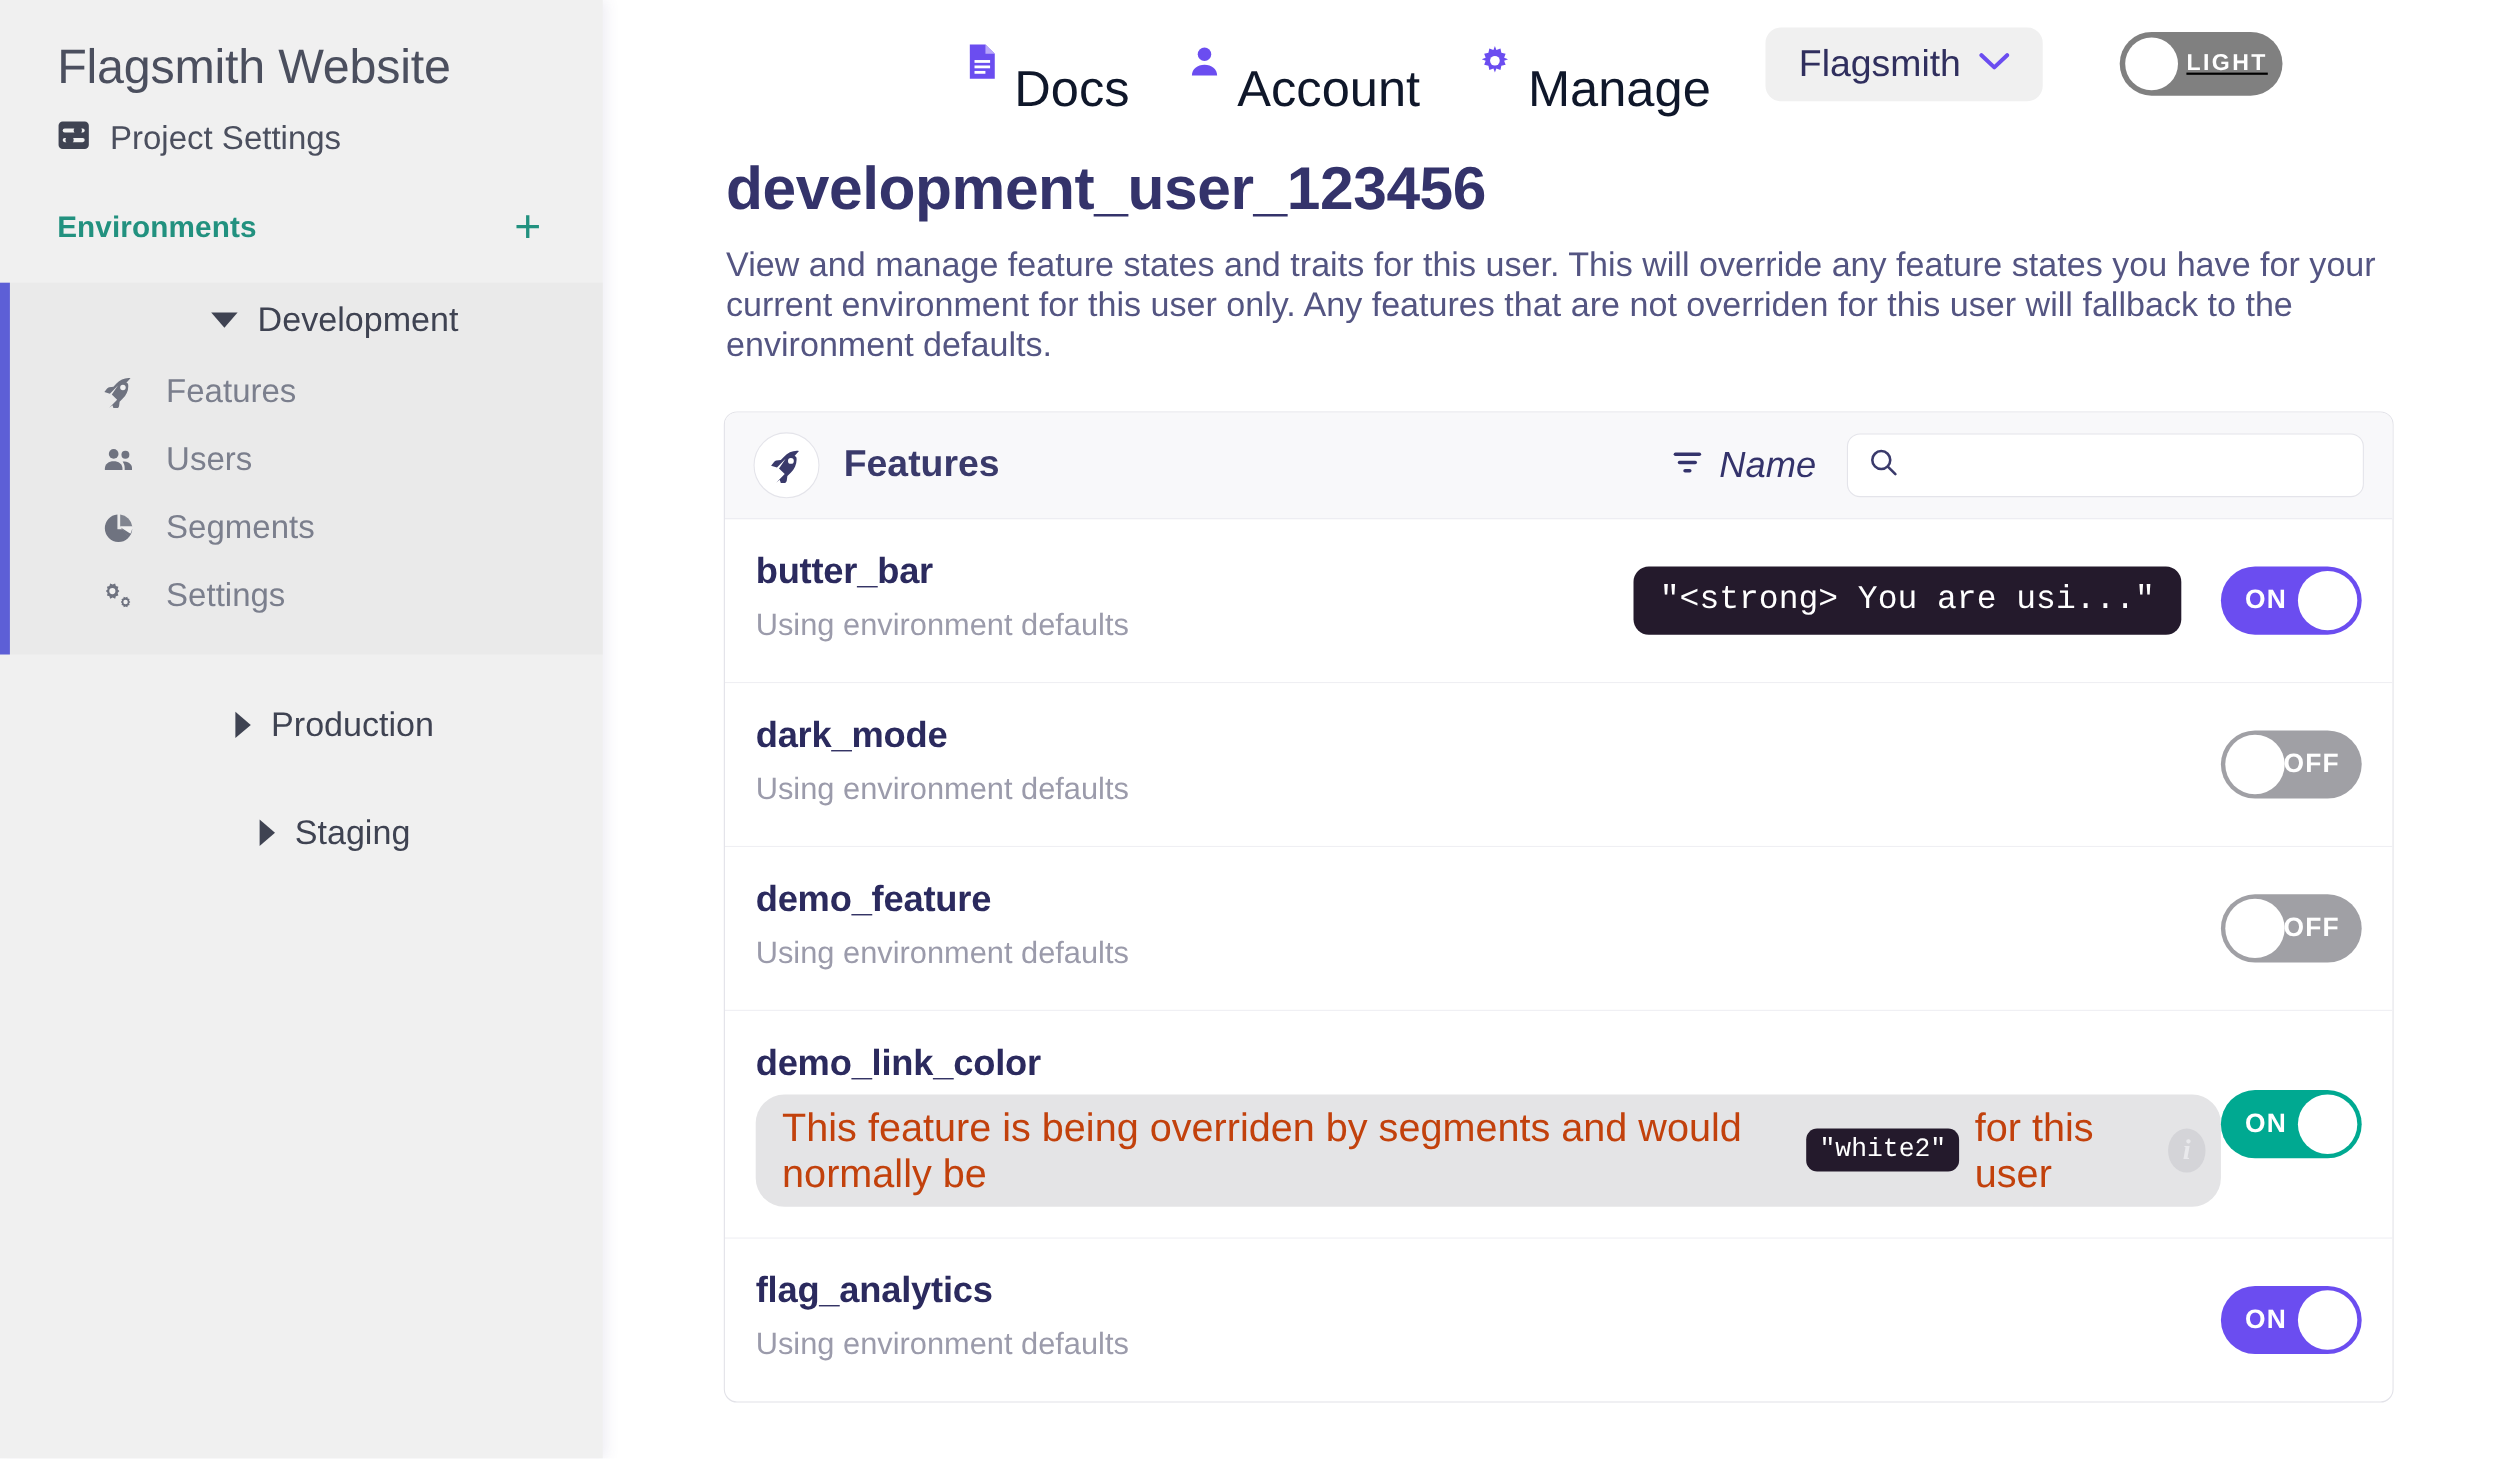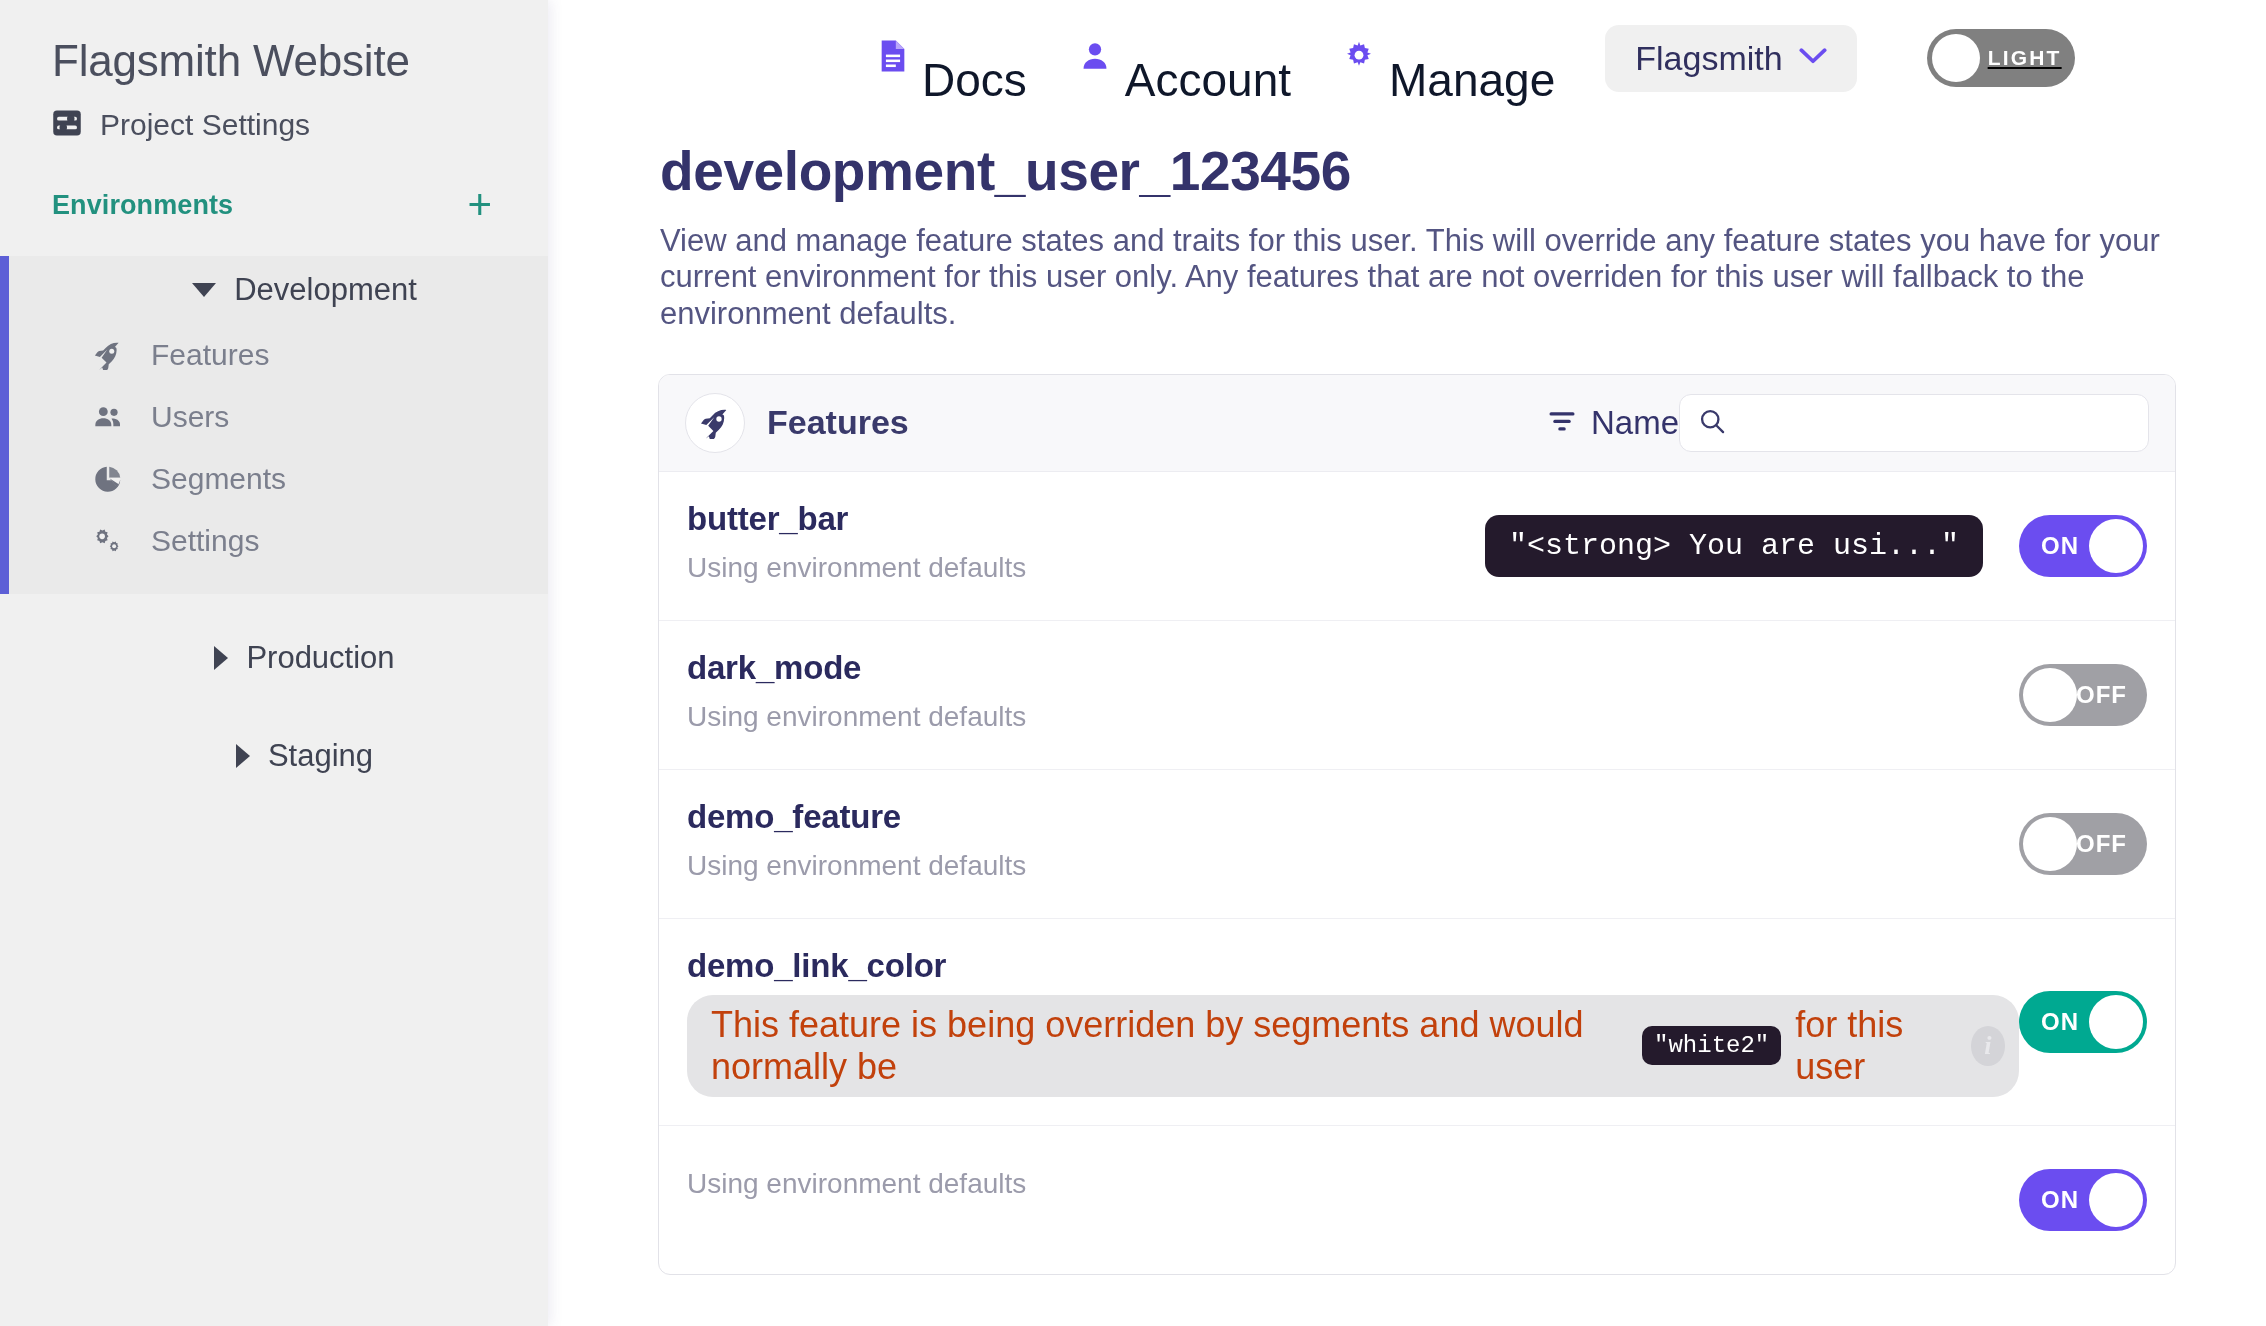--- a/index.html
+++ b/index.html
@@ -243,20 +243,22 @@
     font-weight: 600;
     color: #3a3a6b;
     margin-left: 22px;
   }
   .panel-head .spacer { flex: 1; }
   .sort-name {
     display: flex;
     align-items: center;
     gap: 14px;
     cursor: pointer;
+    margin-right: 28px;
+    font-style: italic;
   }
   .sort-name .txt {
     font-size: 33px;
     color: #34336b;
   }
   .search-box {
     width: 432px;
     height: 56px;
     background: #ffffff;
     border: 1px solid #e4e4ea;
@@ -618,20 +620,21 @@
         </div>
       </div>
       <div class="tgl on teal">
         <span class="tlabel">ON</span>
         <span class="knob"></span>
       </div>
     </div>
 
     <div class="feat-row">
       <div class="feat-left">
+        <div class="feat-name">flag_analytics</div>
         <div class="feat-sub">Using environment defaults</div>
       </div>
       <div class="tgl on">
         <span class="tlabel">ON</span>
         <span class="knob"></span>
       </div>
     </div>
 
   </div>
 </div>

